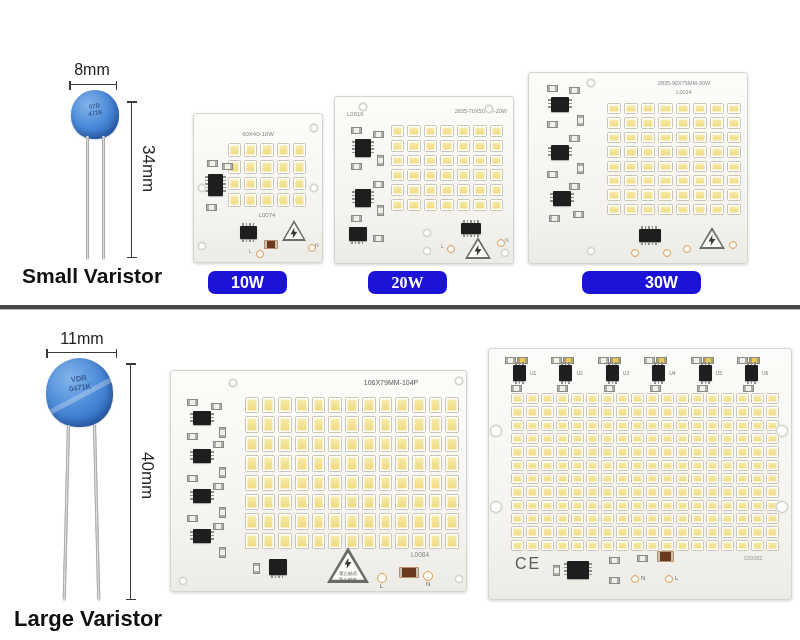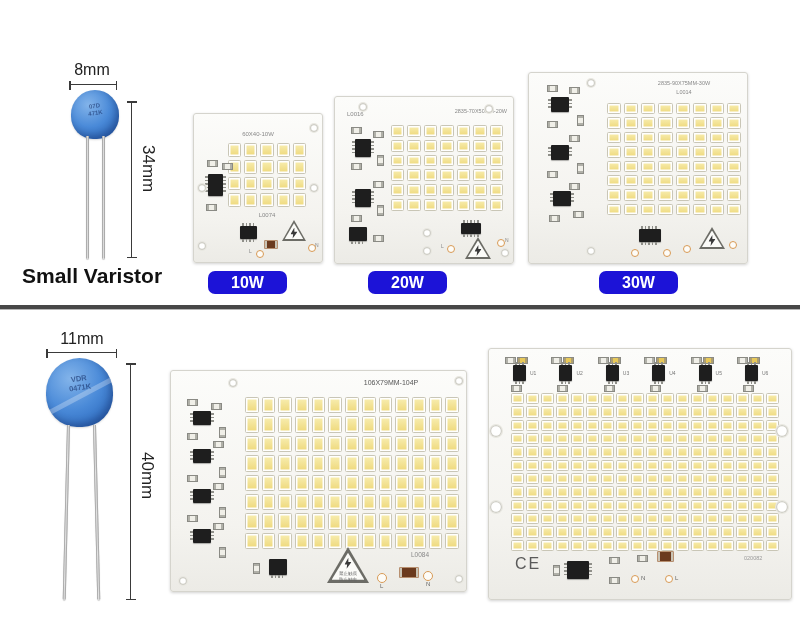--- a/index.html
+++ b/index.html
@@ -317,38 +317,39 @@
         <div class="tri-inner"></div>
         <div class="bolt"></div>
     </div>
     <div class="pad" style="left:154px;top:172px;"></div>
     <div class="pad" style="left:200px;top:168px;"></div>
     <div class="hole" style="left:58px;top:6px;"></div>
     <div class="hole" style="left:58px;top:174px;"></div>
   </div>
 
   <div class="pill sm" style="left:208px;top:271px;">10W</div>
-  <div class="pill sm" style="left:368px;top:271px;">20W</div>
-  <div class="pill sm" style="left:599px;top:271px;">30W</div>
+  <div class="pill sm" style="left:368px;top:271px;font-family:Liberation Serif, serif;">20W</div>
+  <div class="pill sm" style="left:582px;top:271px;padding-left:40px;">30W</div>
 
   <div class="divider"></div>
 
   <div class="dim-label" style="left:44px;top:330px;width:76px;">11mm</div>
   <div class="dim-h" style="left:46px;top:352px;width:71px;"></div>
   <div class="disc" style="left:46px;top:358px;width:67px;height:69px;">
     <div class="streak"></div>
     <div class="marking" style="top:24%;font-size:7.5px;">
       <div>VDR</div>
       <div>0471K</div>
     </div>
   </div>
   <div class="leg" style="left:67px;top:425px;height:175px;transform:rotate(1.4deg);transform-origin:top center;"></div>
   <div class="leg" style="left:93px;top:425px;height:175px;transform:rotate(-1.4deg);transform-origin:top center;"></div>
   <div class="dim-v" style="left:130px;top:363px;height:237px;"></div>
   <div class="dim-label-v" style="left:137px;top:452px;">40mm</div>
+  <div class="fig-label" style="left:14px;top:606px;font-size:22px;">Large Varistor</div>
 
   <div class="board" style="left:170px;top:370px;width:295px;height:220px;">
     <div class="t" style="left:160px;top:8px;width:120px;text-align:center;font-size:7px;color:#555;">106X79MM-104P</div>
     <div class="led-grid" style="left: 74px; top: 26px; width: 214px; height: 152px; grid-template-columns: repeat(13, 1fr); grid-template-rows: repeat(8, 1fr);">
         <div class="led"></div>
         <div class="led"></div>
         <div class="led"></div>
         <div class="led"></div>
         <div class="led"></div>
         <div class="led"></div>

